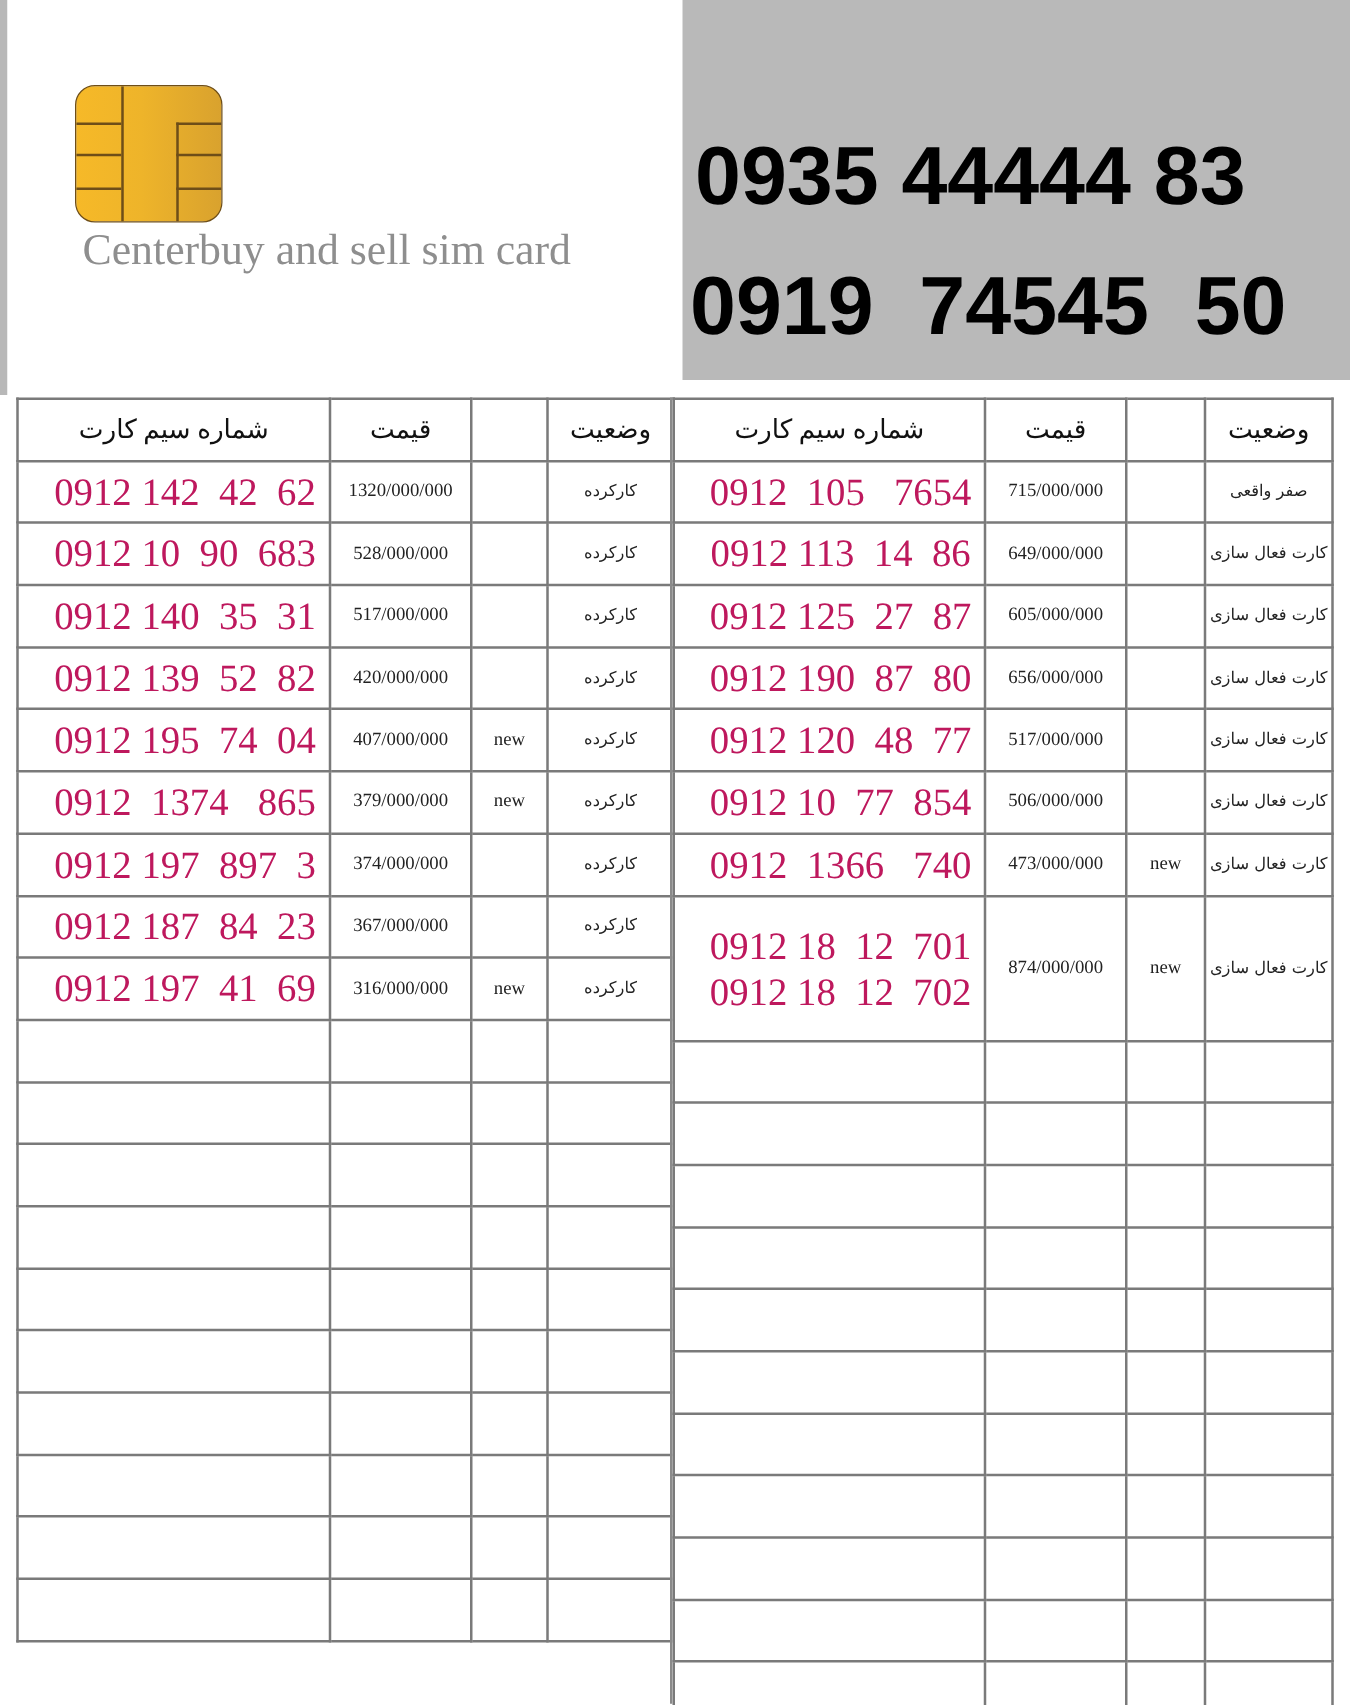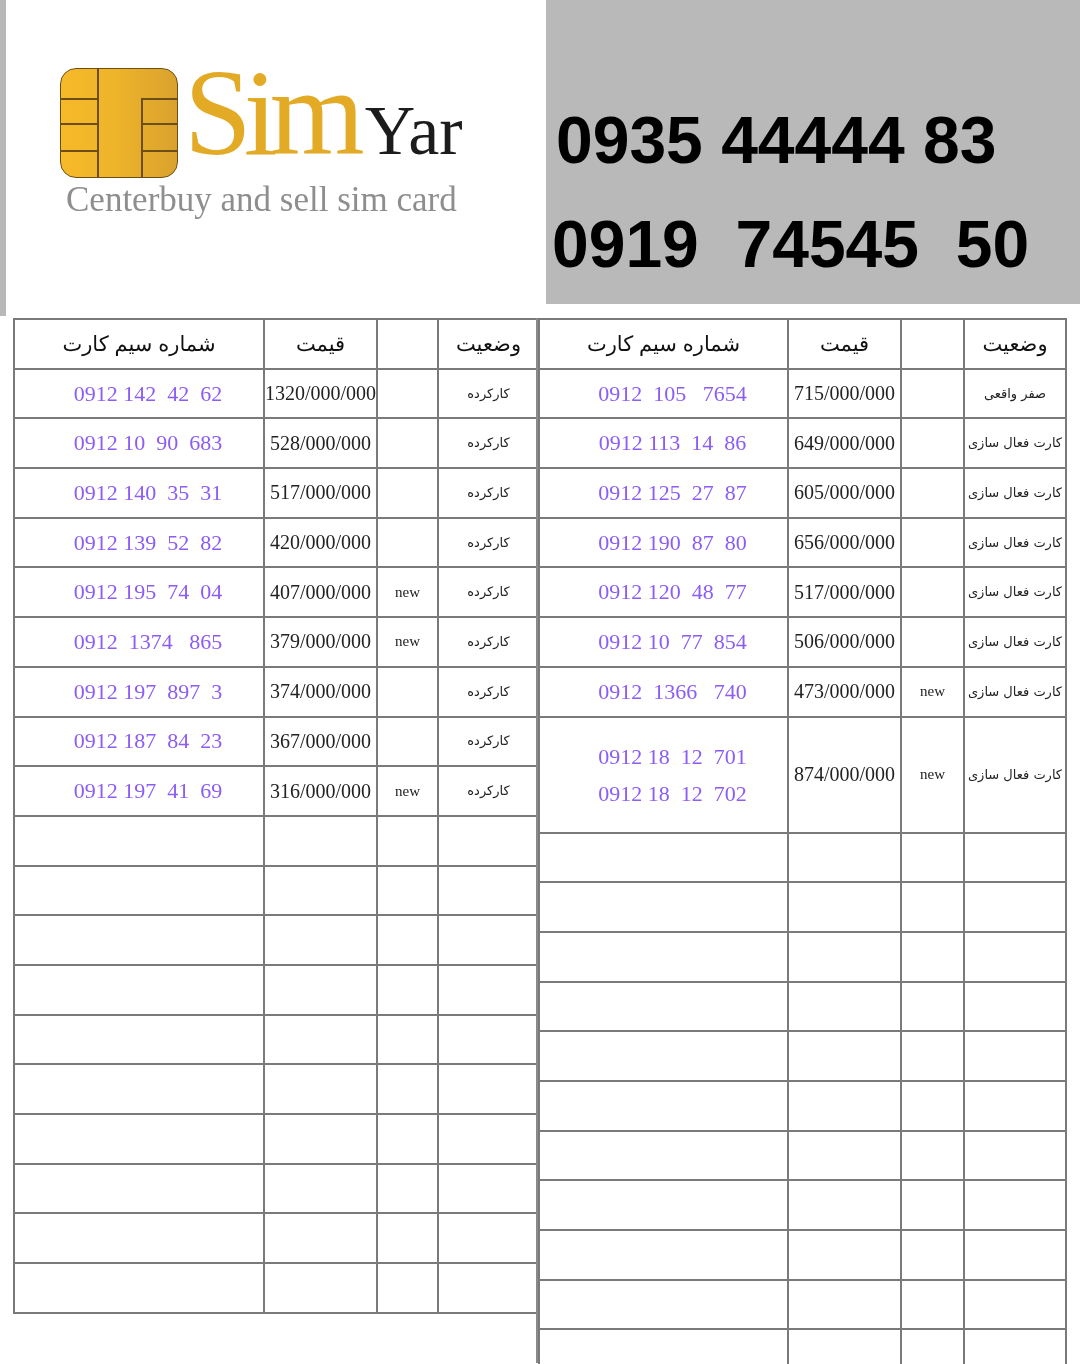--- a/index.html
+++ b/index.html
@@ -14,25 +14,25 @@
   .chip { position:absolute; left:54px; top:68px; width:118px; height:110px; border-radius:16px; background:linear-gradient(90deg,#f6b928 0%, #eeb42a 45%, #d9a22e 100%); border:1.5px solid #6e4e18; box-sizing:border-box; overflow:hidden; }
   .chip .ln { position:absolute; background:#6e4e18; }
   .brand { position:absolute; left:178px; top:52px; white-space:nowrap; line-height:1; }
   .brand .sim { font-family:"Liberation Serif", serif; font-size:122px; color:#e3aa26; letter-spacing:-8px; }
   .brand .yar { font-family:"Liberation Serif", serif; font-size:70px; color:#1c1c1c; margin-left:8px; }
   .tagline { position:absolute; left:60px; top:180px; font-family:"Liberation Serif", serif; font-size:35px; color:#8e8e8e; white-space:nowrap; }
 
   .tables { position:absolute; left:13px; top:318px; width:1052px; height:1045px; }
   table.sim-table { position:absolute; top:0; border-collapse:collapse; table-layout:fixed; background:#fff; }
   table.sim-table td, table.sim-table th { border:2px solid #7a7a7a; padding:0; text-align:center; vertical-align:middle; overflow:hidden; }
-  table.sim-table th { font-family:Liberation Sans, sans-serif; font-weight:normal; font-size:21px; color:#111; height:46px; }
+  table.sim-table th { font-family:Liberation Serif, serif; font-weight:normal; font-size:21px; color:#111; height:46px; }
   table.sim-table tr { height:49.7px; }
-  .num { font-family:"Liberation Serif", serif; font-size:22px; color:#8b5cf6; white-space:pre; text-align:left; padding-left:18px !important; }
+  .num { font-family:"Liberation Serif", serif; font-size:31px; color:#be185d; white-space:pre; text-align:left; padding-left:18px !important; }
   .num-multi { line-height:37px; }
-  .price { font-family:"Liberation Serif", serif; font-size:20px; color:#222; }
+  .price { font-family:"Liberation Serif", serif; font-size:15px; color:#222; }
   .flag { font-family:"Liberation Serif", serif; font-size:15px; color:#222; }
   .status { font-family:"DejaVu Sans", sans-serif; font-size:13px; color:#222; line-height:20px; direction:rtl; }
   .left-tbl { left:0; width:525px; }
   .right-tbl { left:525px; width:527px; }
   .sep { position:absolute; left:523px; top:0; width:2px; height:1045px; background:#8a8a8a; }
 </style>
 </head>
 <body>
 
 <div class="left-strip"></div>
@@ -40,23 +40,20 @@
 <div class="logo-panel">
   <div class="chip">
     <div class="ln" style="left:36px;top:0;width:1.5px;height:110px;"></div>
     <div class="ln" style="left:0;top:29px;width:36px;height:1.5px;"></div>
     <div class="ln" style="left:0;top:54px;width:36px;height:1.5px;"></div>
     <div class="ln" style="left:0;top:81px;width:36px;height:1.5px;"></div>
     <div class="ln" style="left:80px;top:29px;width:38px;height:1.5px;"></div>
     <div class="ln" style="left:80px;top:29px;width:1.5px;height:81px;"></div>
     <div class="ln" style="left:80px;top:54px;width:38px;height:1.5px;"></div>
     <div class="ln" style="left:80px;top:81px;width:38px;height:1.5px;"></div>
-  </div>
-  <div class="brand">
-    <span class="sim">Sim</span><span class="yar">Yar</span>
   </div>
   <div class="tagline">Centerbuy and sell sim card</div>
 </div>
 
 <div class="phone-panel">
   <div class="phone p1">0935 44444 83</div>
   <div class="phone p2">0919  74545  50</div>
 </div>
 
 <div class="tables">

